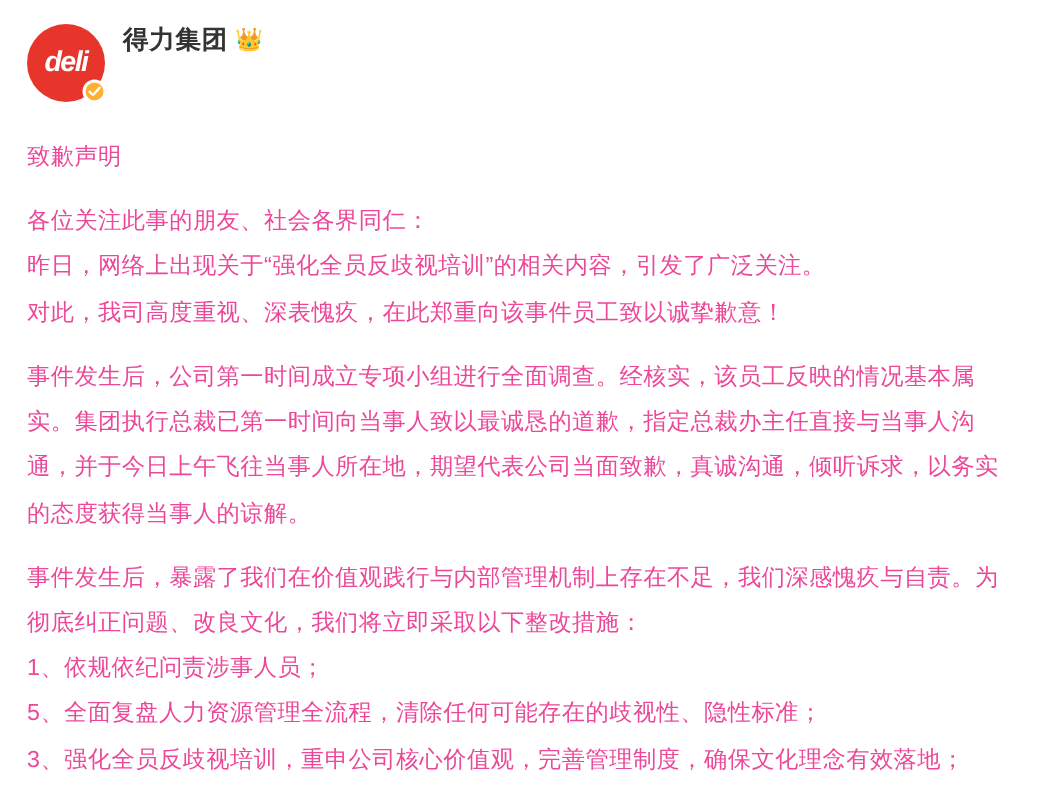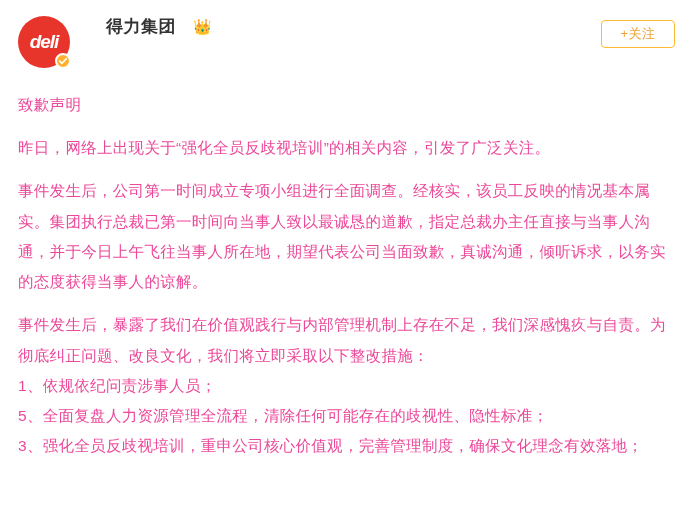--- a/index.html
+++ b/index.html
@@ -68,23 +68,22 @@
   }
   .verify-badge svg { display: block; }
   .head-main {
     flex: 1 1 auto;
     min-width: 0;
     padding-top: 2px;
   }
   .name-row {
     display: flex;
     align-items: center;
-    gap: 17px;
+    gap: 5px;
     line-height: 1;
-    margin-left: 24px;
   }
   .nickname {
     font-size: 17px;
     color: #333333;
     font-weight: bold;
     letter-spacing: 0.5px;
   }
   .crown-icon {
     font-size: 15px;
     line-height: 1;
@@ -153,27 +152,28 @@
       </div>
     </div>
 
     <div class="head-main">
       <div class="name-row">
         <span class="nickname">得力集团</span>
         <span class="crown-icon">👑</span>
       </div>
     </div>
 
-    <div class="follow-btn">+关注</div>
   </div>
 
   <div class="content">
     <p>致歉声明</p>
     <div class="blank"></div>
+    <p>各位关注此事的朋友、社会各界同仁：</p>
     <p>昨日，网络上出现关于“强化全员反歧视培训”的相关内容，引发了广泛关注。</p>
+    <p>对此，我司高度重视、深表愧疚，在此郑重向该事件员工致以诚挚歉意！</p>
     <div class="blank"></div>
     <p>事件发生后，公司第一时间成立专项小组进行全面调查。经核实，该员工反映的情况基本属实。集团执行总裁已第一时间向当事人致以最诚恳的道歉，指定总裁办主任直接与当事人沟通，并于今日上午飞往当事人所在地，期望代表公司当面致歉，真诚沟通，倾听诉求，以务实的态度获得当事人的谅解。</p>
     <div class="blank"></div>
     <p>事件发生后，暴露了我们在价值观践行与内部管理机制上存在不足，我们深感愧疚与自责。为彻底纠正问题、改良文化，我们将立即采取以下整改措施：</p>
     <p>1、依规依纪问责涉事人员；</p>
     <p>5、全面复盘人力资源管理全流程，清除任何可能存在的歧视性、隐性标准；</p>
     <p>3、强化全员反歧视培训，重申公司核心价值观，完善管理制度，确保文化理念有效落地；</p>
   </div>
 
 </div>

